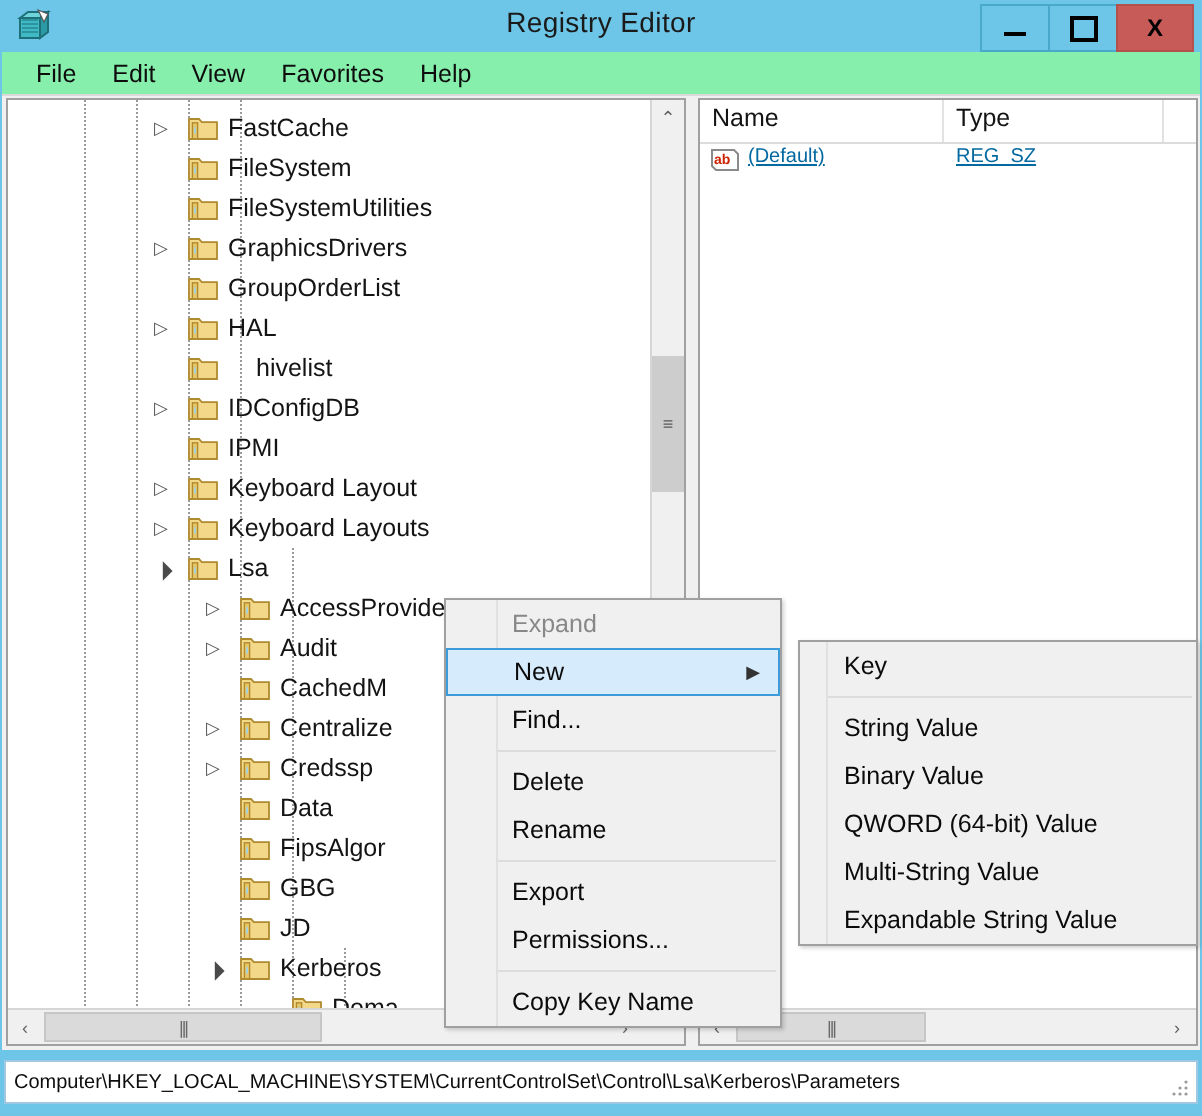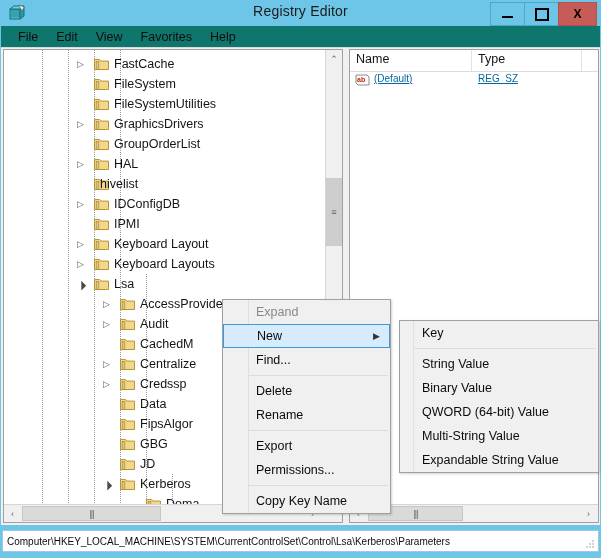--- a/index.html
+++ b/index.html
@@ -19,21 +19,21 @@
     font-size:14px;color:#1a1a1a;letter-spacing:.2px;}
   .winbtns{position:absolute;right:4px;top:2px;height:22px;display:flex;}
   .winbtn{width:33px;height:22px;border:1px solid #49a9cc;background:#6dc6e7;
     display:flex;align-items:center;justify-content:center;
     font-size:12px;color:#000;margin-left:-1px;}
   .winbtn.close{background:#c75b57;border-color:#b6504c;width:37px;font-weight:bold;}
   .glyph-min{display:block;width:11px;height:2px;background:#000;margin-top:6px;}
   .glyph-max{display:block;width:10px;height:9px;border:2px solid #000;}
 
   
-  .menubar{position:absolute;left:1px;top:26px;width:599px;height:22px;background:#0f766e;
+  .menubar{position:absolute;left:1px;top:26px;width:599px;height:22px;background:#86efac;
     border-bottom:1px solid #d9d9d9;display:flex;align-items:center;padding-left:8px;box-sizing:border-box;}
   .menuitem{padding:2px 9px;font-size:12.5px;color:#0d0d0d;}
 
   
   .client{position:absolute;left:1px;top:48px;width:599px;height:477px;background:#f0f0f0;}
 
   .tree-panel{position:absolute;left:2px;top:1px;width:340px;height:474px;background:#fff;
     border:1px solid #a0a0a0;box-sizing:border-box;overflow:hidden;}
   .tree-viewport{position:absolute;left:0;top:0;width:322px;height:456px;overflow:hidden;}
 
@@ -183,21 +183,21 @@
                 <rect x="3.1" y="6.6" width="0.9" height="3.2" fill="#9fd4e8"></rect>
               </svg></span>
             <span class="tw-label" style="left: 110px;">HAL</span>
           </div>
           <div class="treerow" style="top: 124px;">
             <span class="tw-folder" style="left: 90px;"><svg width="15" height="13" viewBox="0 0 15 13">
                 <path d="M0.5 2.5 h5 l1.4 1.6 h7.6 v8.4 h-14 z" fill="#f4d88a" stroke="#b08a2e" stroke-width="0.9"></path>
                 <rect x="2.2" y="4.4" width="2.6" height="8" fill="#e8c56a" stroke="#b08a2e" stroke-width="0.7"></rect>
                 <rect x="3.1" y="6.6" width="0.9" height="3.2" fill="#9fd4e8"></rect>
               </svg></span>
-            <span class="tw-label" style="left: 96px;">hivelist</span>
+            <span class="tw-label" style="left: 124px;">hivelist</span>
           </div>
           <div class="treerow" style="top: 144px;">
             <span class="tw-arrow" style="left: 73px;">▷</span>
             <span class="tw-folder" style="left: 90px;"><svg width="15" height="13" viewBox="0 0 15 13">
                 <path d="M0.5 2.5 h5 l1.4 1.6 h7.6 v8.4 h-14 z" fill="#f4d88a" stroke="#b08a2e" stroke-width="0.9"></path>
                 <rect x="2.2" y="4.4" width="2.6" height="8" fill="#e8c56a" stroke="#b08a2e" stroke-width="0.7"></rect>
                 <rect x="3.1" y="6.6" width="0.9" height="3.2" fill="#9fd4e8"></rect>
               </svg></span>
             <span class="tw-label" style="left: 110px;">IDConfigDB</span>
           </div>

